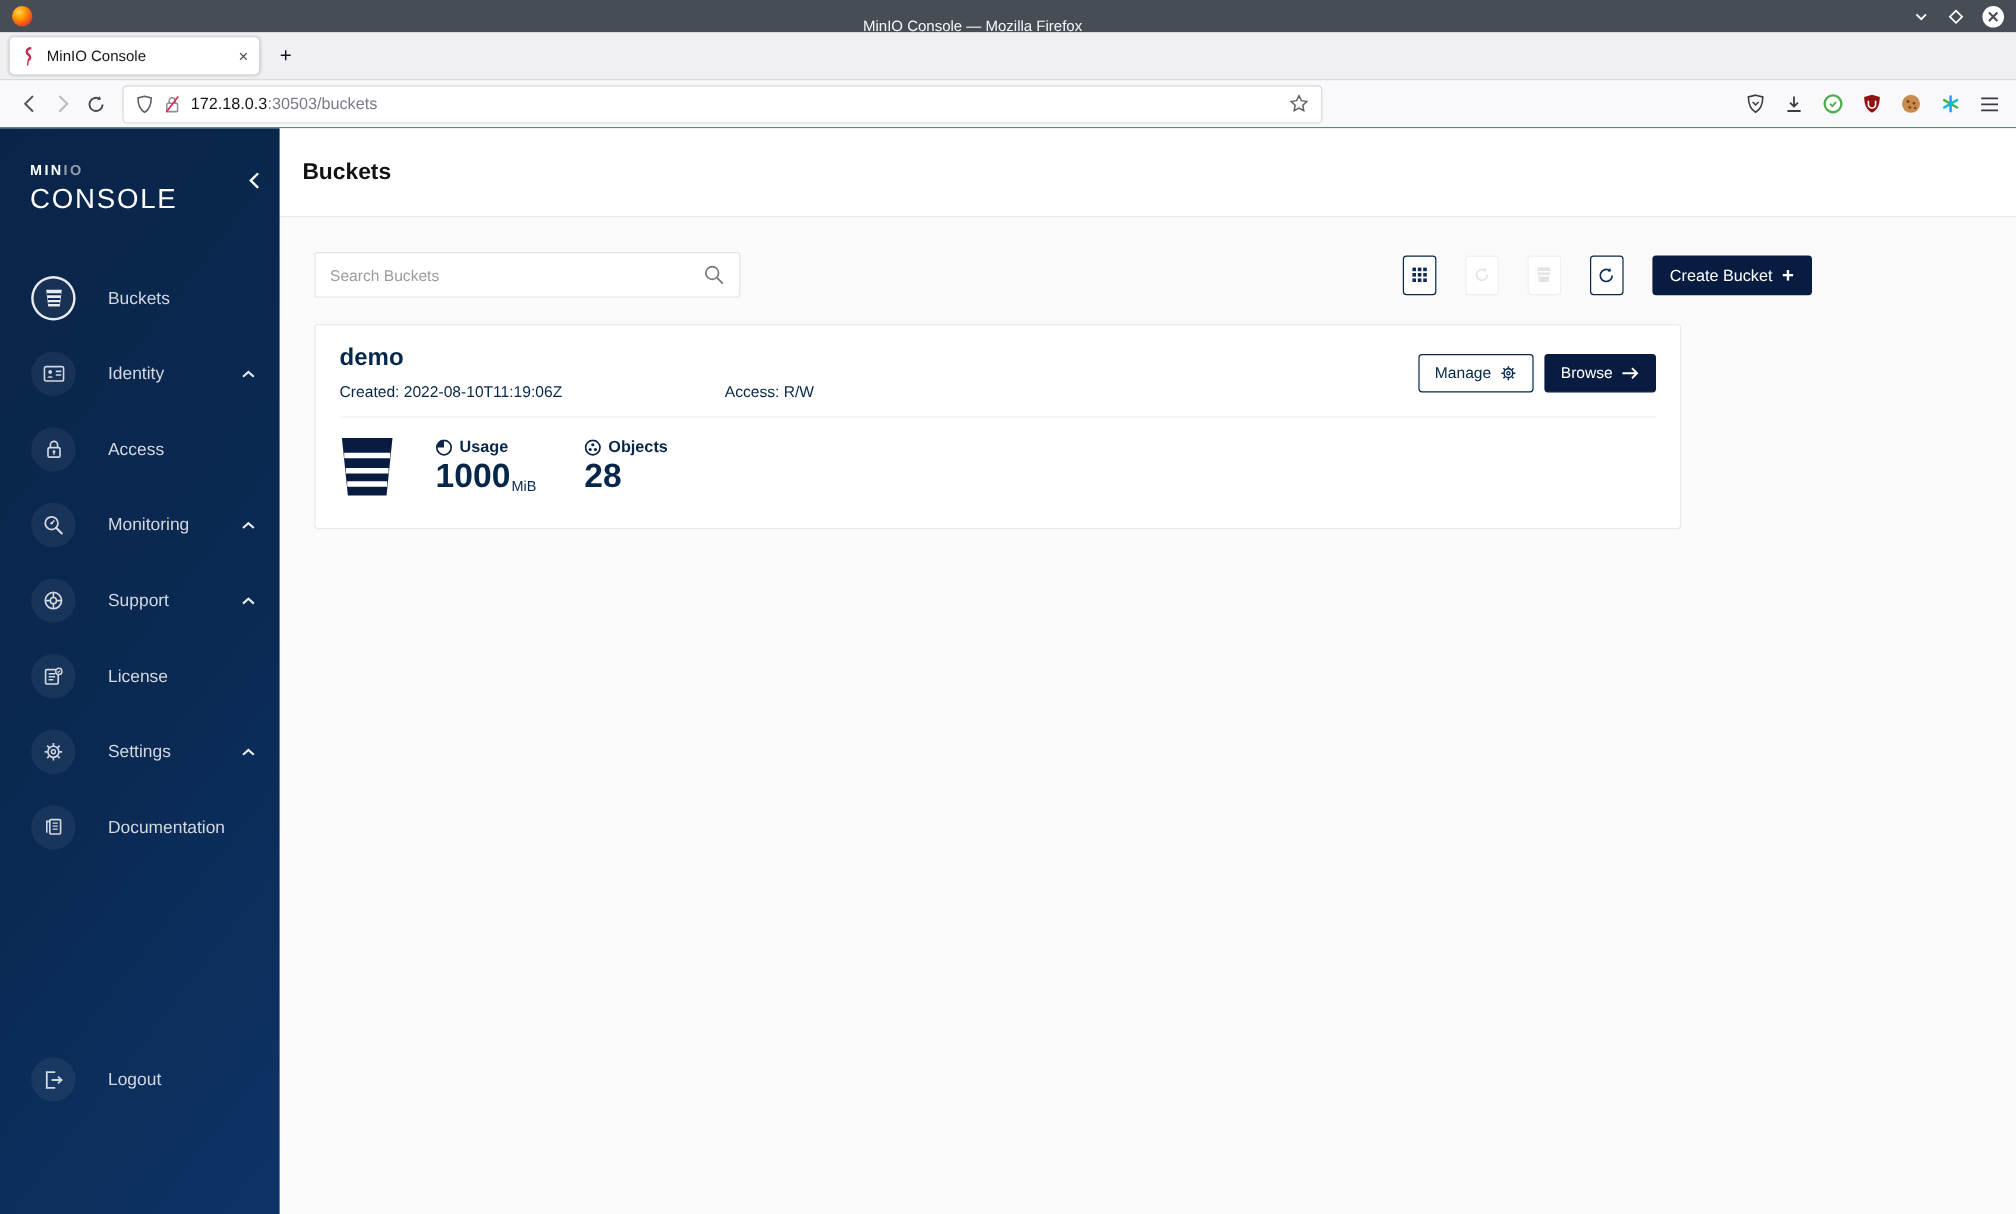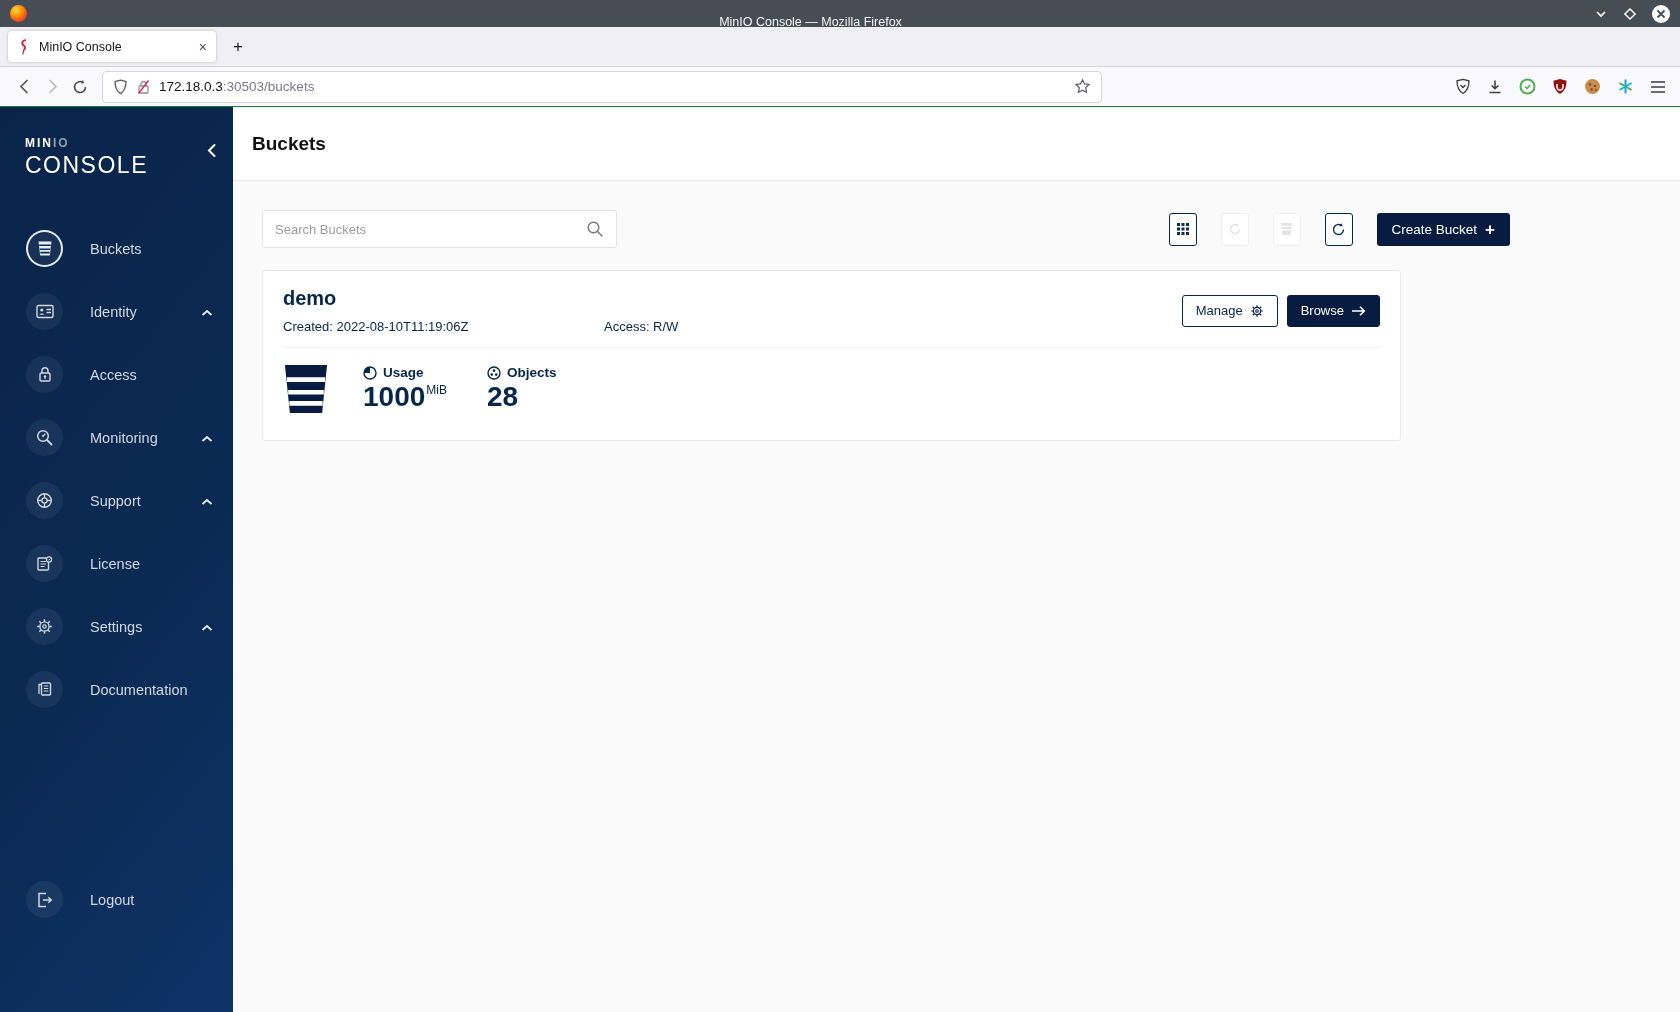--- a/index.html
+++ b/index.html
@@ -85,21 +85,21 @@
   .manage-btn { height:32px; background:#fff; border:1px solid #07274a; border-radius:3px; color:#07274a;
     font-size:13px; padding:0 13px; display:flex; align-items:center; gap:7px; cursor:pointer; font-family:"Liberation Sans",sans-serif; }
   .browse-btn { height:32px; background:#081c42; border:1px solid #081c42; border-radius:3px; color:#fff;
     font-size:13px; padding:0 13px; display:flex; align-items:center; gap:7px; cursor:pointer; font-family:"Liberation Sans",sans-serif; }
   .card-divider { border-top:1px solid #f0f0f0; margin:0 20px; }
   .metrics { display:flex; align-items:center; padding:15px 20px 25px 20px; }
   .metric { margin-left:34px; }
   .metric-label { display:flex; align-items:center; gap:6px; font-size:13.5px; font-weight:bold; color:#07274a; }
   .metric-value-row { display:flex; align-items:flex-end; margin-top:2px; }
   .metric-value { font-size:28px; font-weight:bold; color:#07274a; line-height:1.1; }
-  .metric-unit { font-size:12px; color:#07274a; margin-left:1px; margin-bottom:16px; }
+  .metric-unit { font-size:12px; color:#07274a; margin-left:1px; margin-bottom:1px; }
 </style>
 </head>
 <body>
 
 <div class="screen">
 
   <div class="titlebar">
     <div class="fx-logo"></div>
     <div class="tb-title">MinIO Console — Mozilla Firefox</div>
     <div class="tb-controls">

